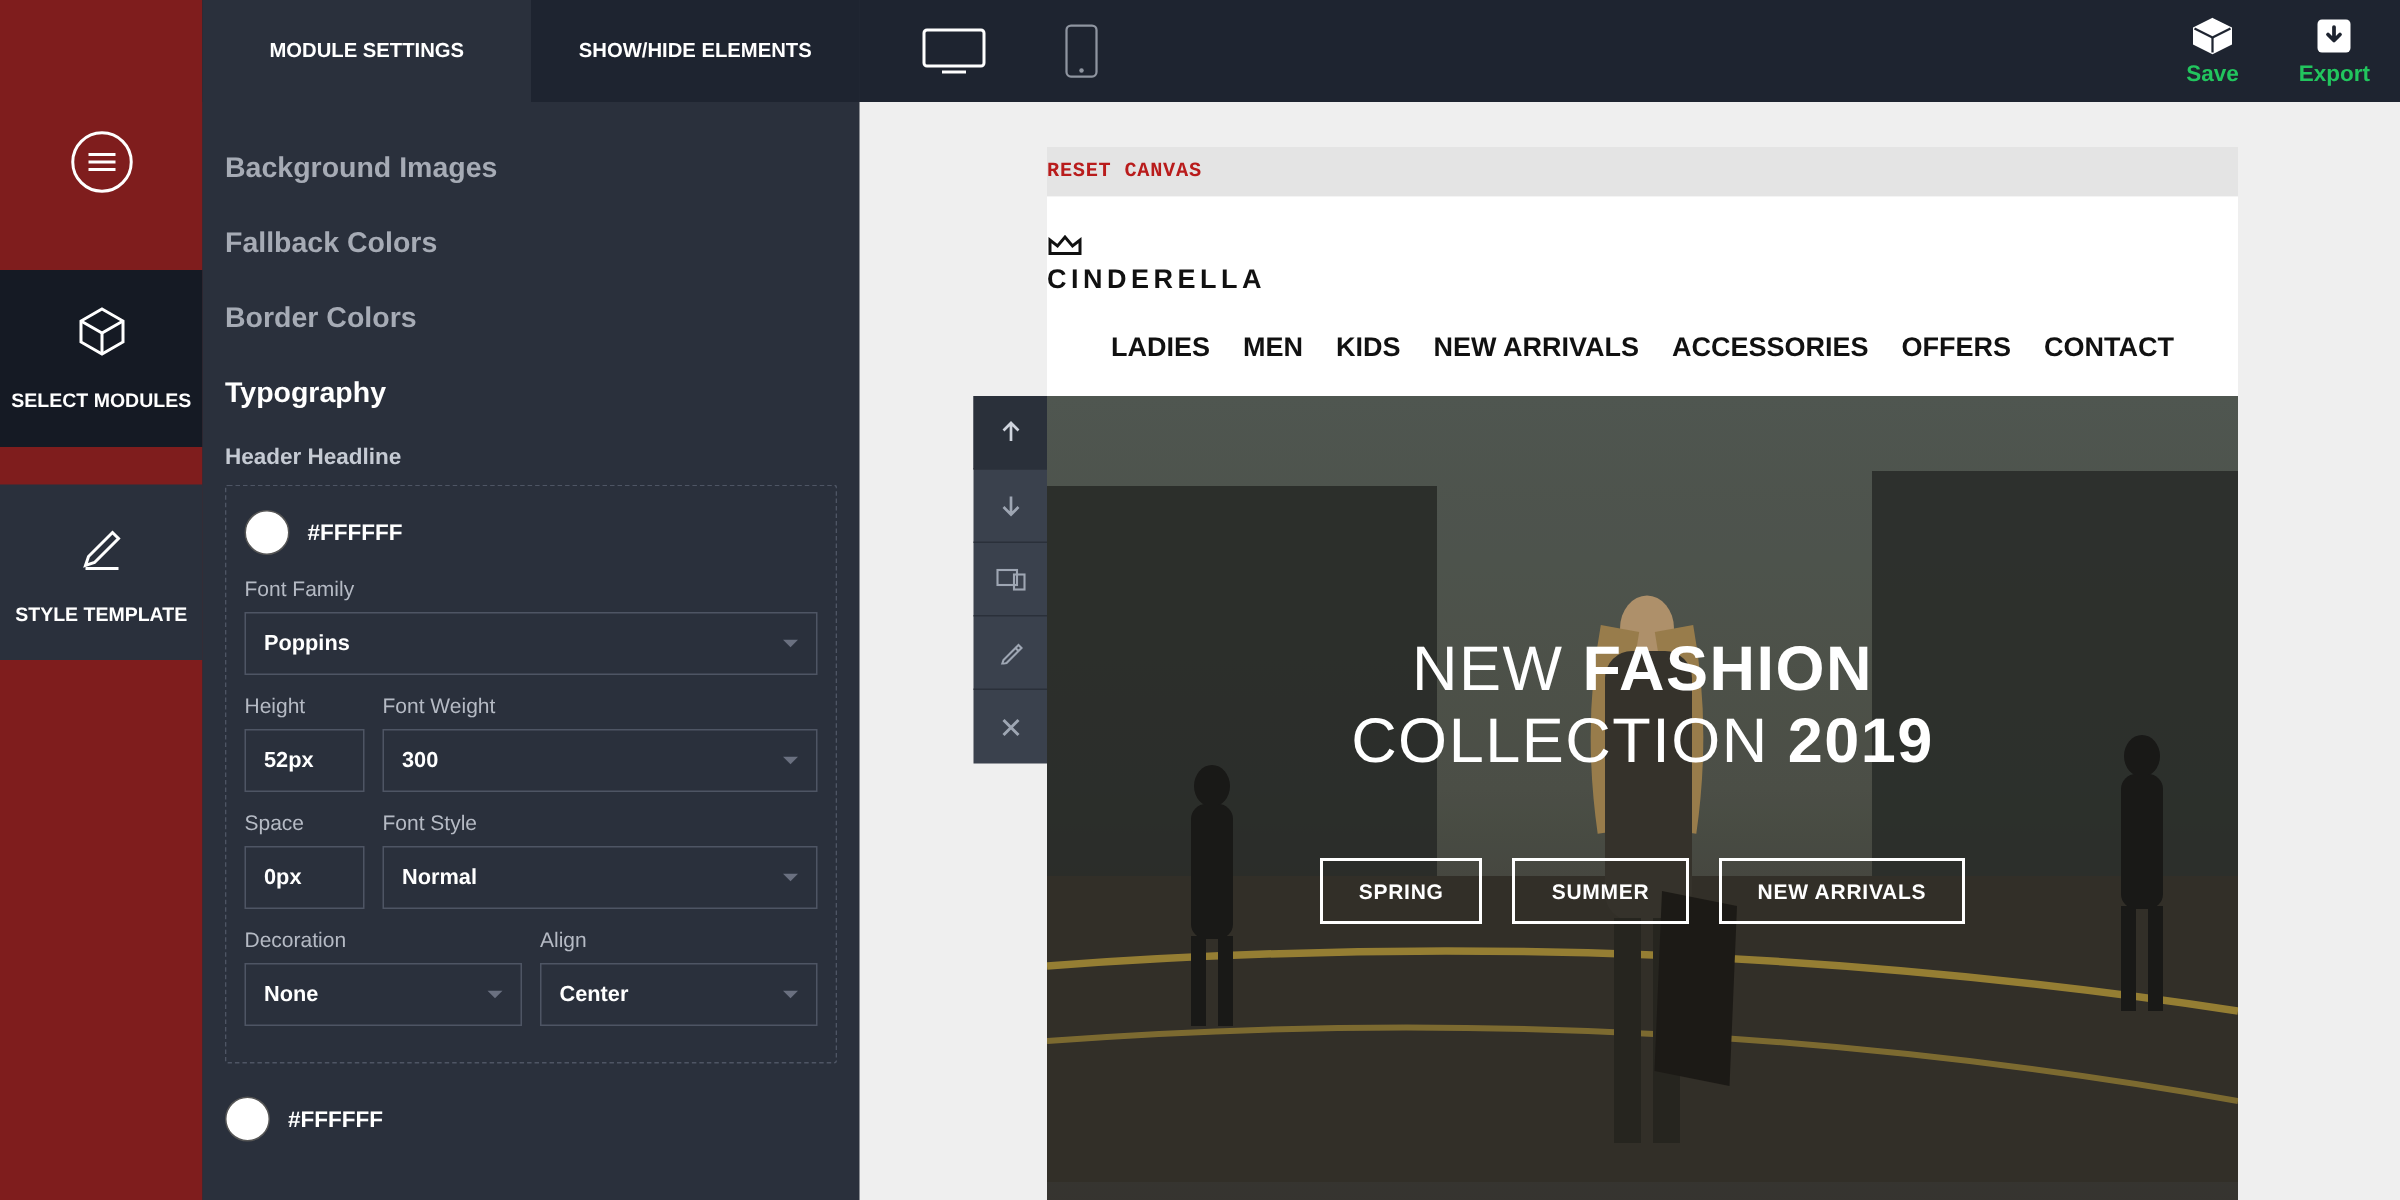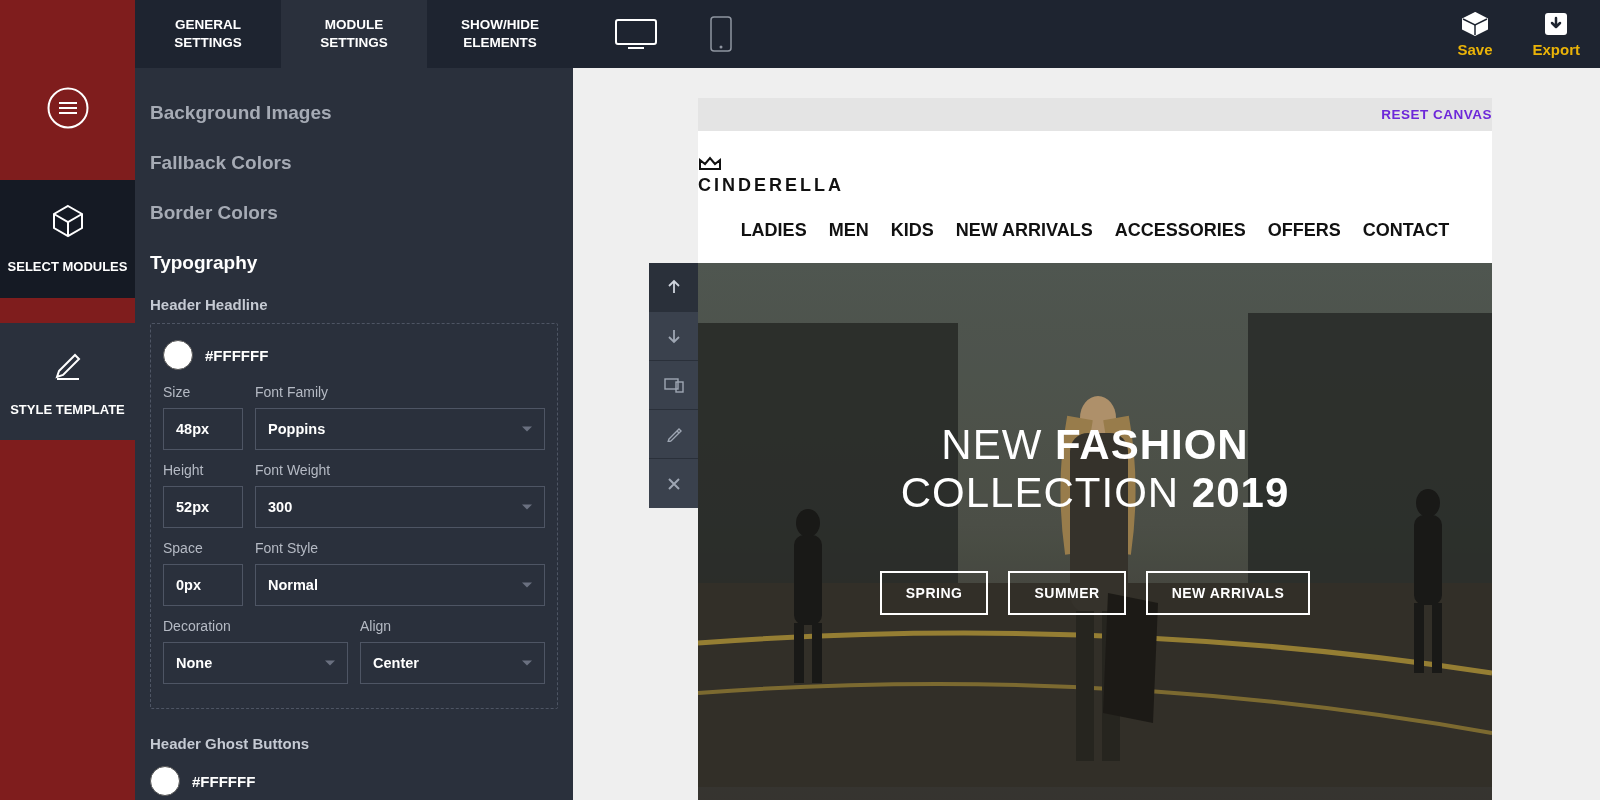--- a/index.html
+++ b/index.html
@@ -32,25 +32,25 @@
 .fgroup.sm { width: 80px; }
 .fgroup.lg { flex: 1; }
 .fgroup.half { flex: 1; }
 .flabel { font-size: 14px; color: #b5bac4; margin-bottom: 8px; font-weight: 500; }
 .input, .select { height: 42px; border: 1px solid #4e5564; background: transparent; color: #fff; font-weight: 700; font-size: 14.5px; padding: 0 12px; display: flex; align-items: center; position: relative; cursor: pointer; }
 .select::after { content: ''; position: absolute; right: 12px; top: 50%; width: 0; height: 0; border-left: 5px solid transparent; border-right: 5px solid transparent; border-top: 5px solid #6a7080; transform: translateY(-50%); }
 
 .topbar-right { position: absolute; top: 0; left: 573px; right: 0; height: 68px; background: #1e2430; display: flex; align-items: center; padding: 0 20px; }
 .device-btn { width: 55px; height: 40px; display: flex; align-items: center; justify-content: center; cursor: pointer; margin: 0 15px; }
 .spacer { flex: 1; }
-.action-btn { display: flex; flex-direction: column; align-items: center; color: #eab308; font-weight: 700; font-size: 15px; cursor: pointer; margin-left: 40px; }
+.action-btn { display: flex; flex-direction: column; align-items: center; color: #22c55e; font-weight: 700; font-size: 15px; cursor: pointer; margin-left: 40px; }
 .action-btn svg { margin-bottom: 4px; }
 
 .canvas-area { position: absolute; top: 68px; left: 573px; right: 0; bottom: 0; background: #efefef; overflow: hidden; }
-.reset-bar { margin: 30px 0 0 125px; width: 794px; background: #e4e4e4; color: #6d28d9; font-weight: 600; text-align: right; padding: 9px 0; font-size: 13.5px; cursor: pointer; letter-spacing: 0.5px; }
+.reset-bar { margin: 30px 0 0 125px; width: 794px; background: #e4e4e4; color: #b91c1c; font-weight: 600; text-align: left; padding: 9px 0; font-size: 13.5px; cursor: pointer; letter-spacing: 0.5px; font-family: Liberation Mono, monospace; }
 
 .preview { margin-left: 125px; width: 794px; background: #fff; }
 .logo-wrap { padding: 24px 0 14px 0; }
 .logo-name { font-weight: 900; letter-spacing: 3px; font-size: 18px; color: #111; }
 .nav { display: flex; justify-content: center; gap: 22px; padding: 10px 0 22px 0; }
 .nav-item { font-weight: 800; font-size: 18px; color: #111; cursor: pointer; }
 
 .hero { position: relative; height: 620px; background: linear-gradient(180deg, #3d4744 0%, #454741 40%, #3a3631 100%); overflow: hidden; margin-left: -49px; width: 843px; }
 .hero-bg-drawing { position:absolute; inset:0; }
 .hero-overlay { position:absolute; inset:0; background: rgba(20,22,20,0.15); }
@@ -100,41 +100,36 @@
           <path d="M10 26 L26 10 L30 14 L14 30 L8 32 Z" stroke="#fff" stroke-width="2" fill="none"></path>
           <line x1="8" y1="34" x2="30" y2="34" stroke="#fff" stroke-width="2"></line>
         </svg>
     </span>
     <span>STYLE TEMPLATE</span>
   </div>
 </div>
 
 <div class="settings-col">
   <div class="tabs">
-    <div class="tab">GENERAL SETTINGS</div>
     <div class="tab active">MODULE SETTINGS</div>
     <div class="tab">SHOW/HIDE ELEMENTS</div>
   </div>
   <div class="panel-body">
     <div class="sec-head">Background Images</div>
     <div class="sec-head">Fallback Colors</div>
     <div class="sec-head">Border Colors</div>
     <div class="sec-head open">Typography</div>
 
     <div class="subhead">Header Headline</div>
     <div class="dashed">
       <div class="swatch-row">
         <div class="swatch"></div>
         <div class="swatch-label">#FFFFFF</div>
       </div>
       <div class="row2">
-        <div class="fgroup sm">
-          <div class="flabel">Size</div>
-          <div class="input">48px</div>
-        </div>
         <div class="fgroup lg">
           <div class="flabel">Font Family</div>
           <div class="select">Poppins</div>
         </div>
       </div>
       <div class="row2">
         <div class="fgroup sm">
           <div class="flabel">Height</div>
           <div class="input">52px</div>
         </div>
@@ -158,21 +153,20 @@
           <div class="flabel">Decoration</div>
           <div class="select">None</div>
         </div>
         <div class="fgroup half">
           <div class="flabel">Align</div>
           <div class="select">Center</div>
         </div>
       </div>
     </div>
 
-    <div class="subhead">Header Ghost Buttons</div>
     <div class="swatch-row">
       <div class="swatch"></div>
       <div class="swatch-label">#FFFFFF</div>
     </div>
   </div>
 </div>
 
 <div class="topbar-right">
   <div class="device-btn">
     <svg width="44" height="32" viewBox="0 0 44 32" fill="none">

